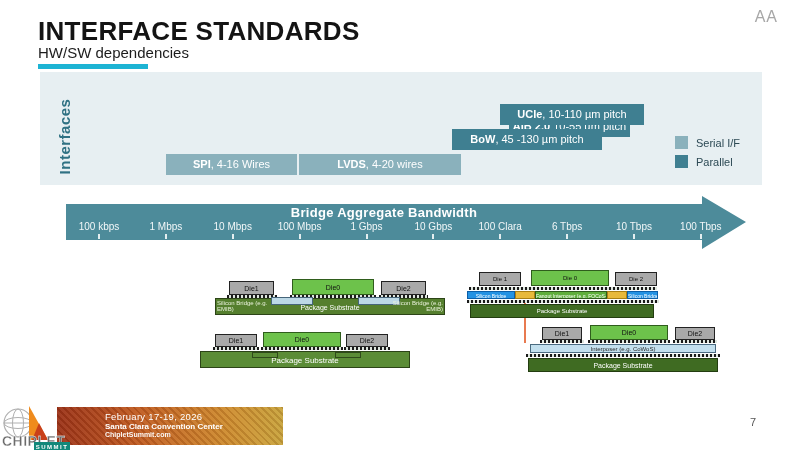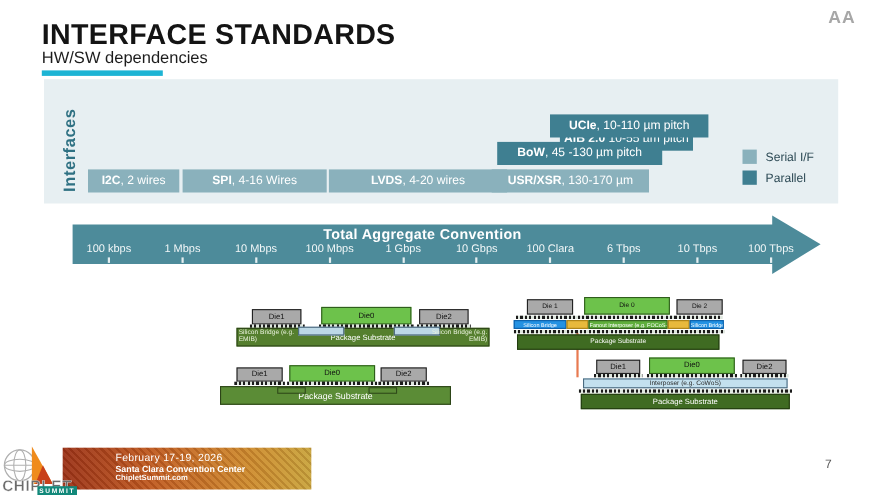--- a/index.html
+++ b/index.html
@@ -1,19 +1,19 @@
 <!DOCTYPE html>
 <html><head>
 <meta charset="utf-8">
 <style>
   * { margin:0; padding:0; box-sizing:border-box; }
   html,body { width:800px; height:450px; }
   body { font-family:"Liberation Sans", sans-serif; background:#ffffff; position:relative; overflow:hidden; }
 
-  .watermark { position:absolute; top:8px; right:22px; font-size:16px; font-weight:bold; color:#a7a7a7; letter-spacing:1px; }
+  .watermark { position:absolute; top:8px; right:22px; font-size:16px; font-weight:normal; color:#a7a7a7; letter-spacing:1px; }
 
   .title { position:absolute; left:38px; top:16px; font-size:26px; font-weight:800; color:#141414; letter-spacing:.3px; }
   .subtitle { position:absolute; left:38px; top:44px; font-size:15px; color:#1c1c1c; }
   .title-underline { position:absolute; left:38px; top:64px; width:110px; height:5px; background:#1db4d4; }
 
   
   .panel { position:absolute; left:40px; top:72px; width:722px; height:113px; background:#e7eff2; }
   .axis-label-vert { position:absolute; left:-26px; top:56px; width:100px; text-align:center;
       transform:rotate(-90deg); font-size:15px; font-weight:bold; color:#2f7183; letter-spacing:.5px; }
   .ibox { position:absolute; height:21px; line-height:21px; text-align:center; color:#fff; font-size:11px; white-space:nowrap; }
@@ -79,40 +79,38 @@
 <h1 class="title">INTERFACE STANDARDS</h1>
 <div class="subtitle">HW/SW dependencies</div>
 <div class="title-underline"></div>
 
 <div class="panel">
   <div class="axis-label-vert">Interfaces</div>
 
   <div class="ibox parallel box-aib"><b>AIB 2.0</b><span> 10-55 µm pitch</span></div>
   <div class="ibox parallel box-ucie"><b>UCIe</b><span>, 10-110 µm pitch</span></div>
   <div class="ibox parallel box-bow"><b>BoW</b><span>, 45 -130 µm pitch</span></div>
-  <div class="ibox serial box-usr"><b>USR/XSR</b><span>, 130-170 µm</span></div>
   <div class="ibox serial box-lvds"><b>LVDS</b><span>, 4-20 wires</span></div>
   <div class="ibox serial box-spi"><b>SPI</b><span>, 4-16 Wires</span></div>
-  <div class="ibox serial box-i2c"><b>I2C</b><span>, 2 wires</span></div>
 
   <div class="legend-row legend-serial">
     <span class="legend-swatch sw-serial"></span>
     <span class="legend-label">Serial I/F</span>
   </div>
   <div class="legend-row legend-parallel">
     <span class="legend-swatch sw-parallel"></span>
     <span class="legend-label">Parallel</span>
   </div>
 </div>
 
 <div class="bw">
   <svg width="720" height="56" viewBox="0 0 720 56">
     <polygon points="26,9 662,9 662,1 706,27 662,54 662,45 26,45" fill="#4d8b9a"></polygon>
   </svg>
-  <div class="bw-title">Total Aggregate Convention</div>
+  <div class="bw-title">Bridge Aggregate Bandwidth</div>
   <div class="ticks">
     <span class="tick">100 kbps</span>
     <span class="tick">1 Mbps</span>
     <span class="tick">10 Mbps</span>
     <span class="tick">100 Mbps</span>
     <span class="tick">1 Gbps</span>
     <span class="tick">10 Gbps</span>
     <span class="tick">100 Clara</span>
     <span class="tick">6 Tbps</span>
     <span class="tick">10 Tbps</span>

